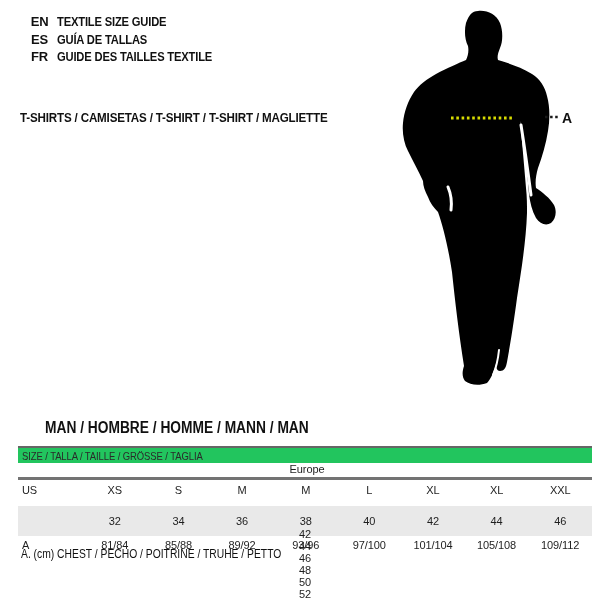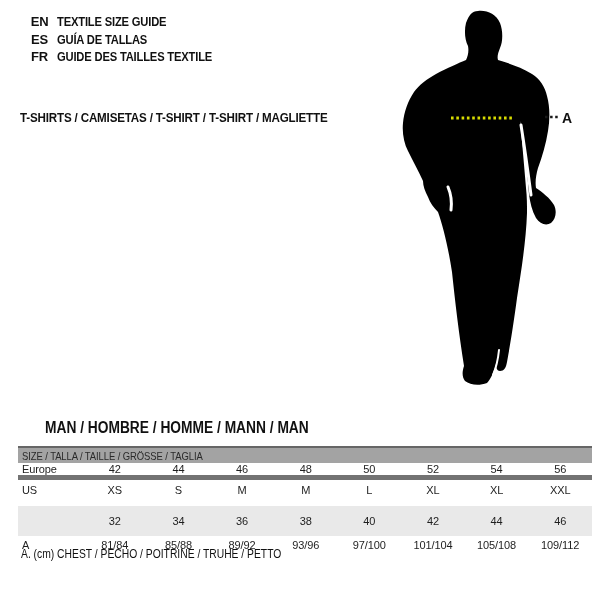--- a/index.html
+++ b/index.html
@@ -20,25 +20,25 @@
   .cat-line { height:17.5px; line-height:17.5px; white-space:nowrap; }
 
   
   .figure-svg { position:absolute; left:0; top:0; width:600px; height:600px; pointer-events:none; }
 
   
   .man-title { position:absolute; left:21px; top:419px; font-weight:bold; font-size:16px; white-space:nowrap;margin-left:24px; }
 
   
   .size-table { position:absolute; left:18px; top:446px; width:574px; font-size:11px; color:#1e1e1e; letter-spacing:-0.1px; }
-  .thead { box-sizing:border-box; height:17px; background:#a3a3a3; border-top:2px solid #666; display:flex; align-items:center; padding-left:4px; color:#2a2a2a; }
+  .thead { box-sizing:border-box; height:17px; background:#22c55e; border-top:2px solid #666; display:flex; align-items:center; padding-left:4px; color:#2a2a2a; }
   .trow { box-sizing:border-box; display:flex; align-items:center; }
   .trow .tlabel { flex:0 0 65px; padding-left:4px; box-sizing:border-box; }
   .trow .tval { flex:1 1 0; text-align:center; }
-  #table-rows .trow:nth-child(1) { height:17px; border-bottom:5px solid #737373; }
+  #table-rows .trow:nth-child(1) { height:17px; border-bottom:3px solid #737373;flex-direction:column; }
   #table-rows .trow:nth-child(2) { height:19px; }
   #table-rows .trow:nth-child(3) { height:30px; background:#e9e9e9;margin-top:7px; }
   #table-rows .trow:nth-child(4) { height:18px; }
 
   
   .footnote { position:absolute; left:21px; top:547px; font-weight:normal; font-size:12px; white-space:nowrap; }
 </style>
 </head>
 <body>
 

